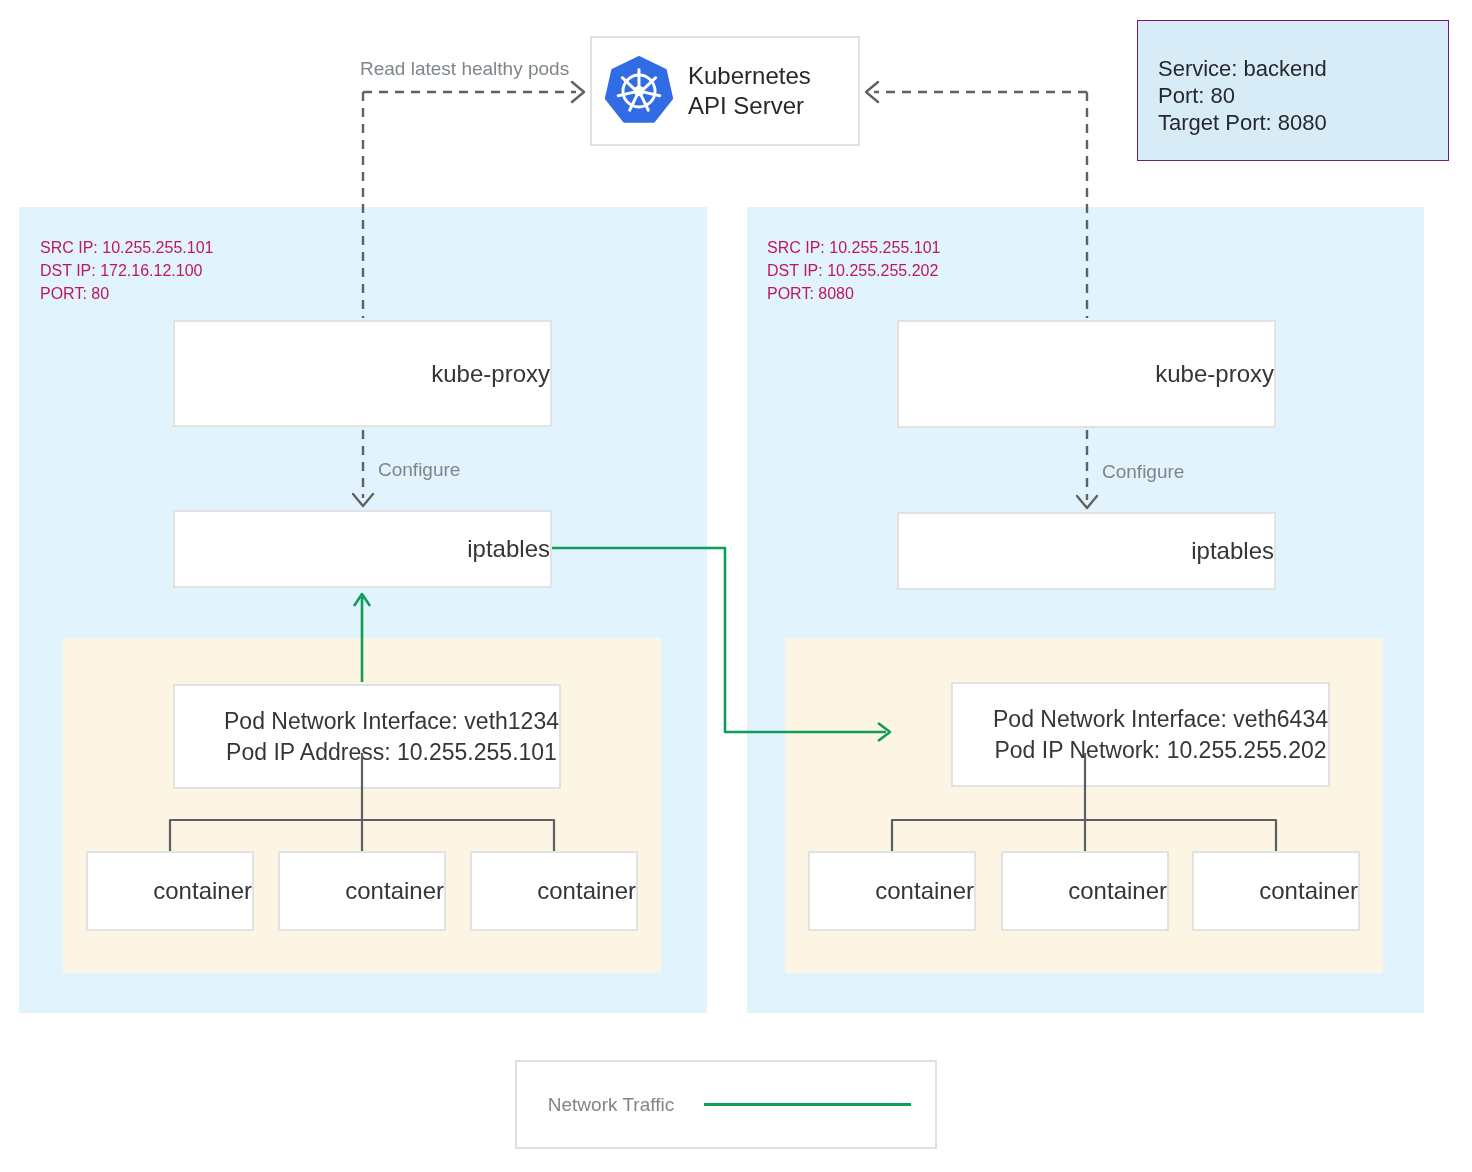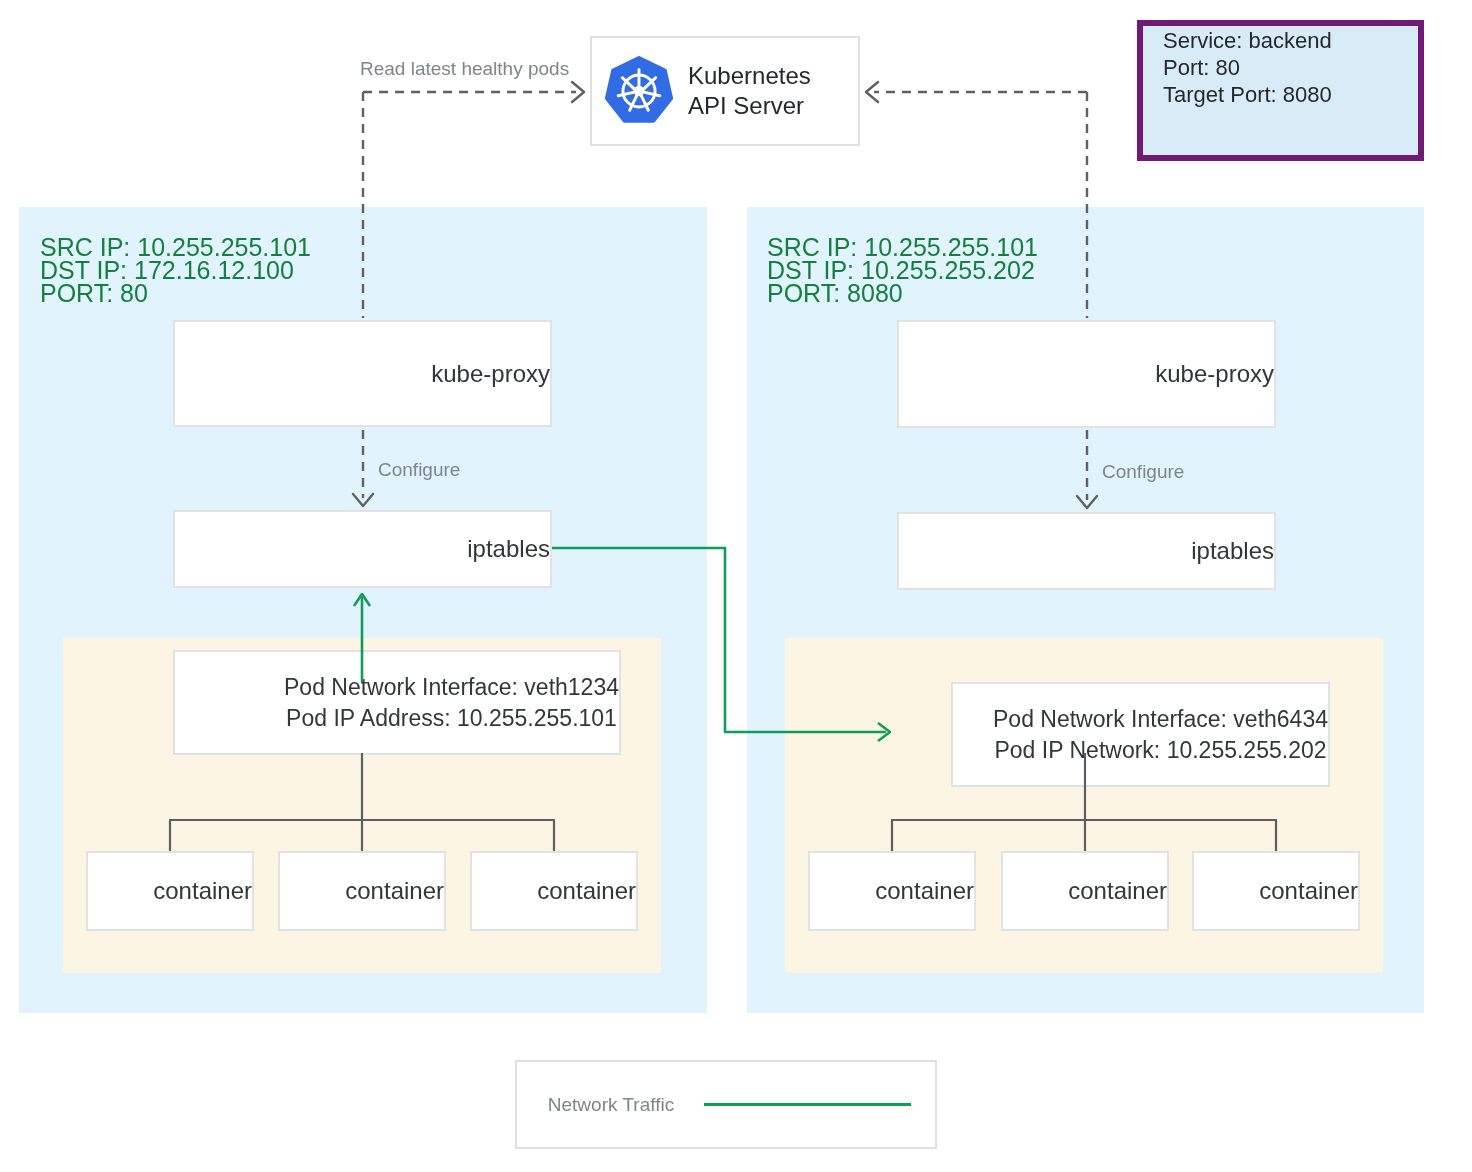--- a/index.html
+++ b/index.html
@@ -21,37 +21,37 @@
     display: flex;
     align-items: center;
     justify-content: flex-end;
     color: #33373a;
     font-size: 24px;
     text-align: center;
   }
   .wbox.small { font-size: 23px; }
   .annotation {
     position: absolute;
-    color: #15803d;
-    font-size: 25px;
+    color: #be185d;
+    font-size: 16px;
     line-height: 23px;
     white-space: nowrap;
   }
   .edge-label {
     position: absolute;
     color: #7f868b;
     font-size: 19px;
     white-space: nowrap;
   }
   .service-box {
     position: absolute;
-    left: 1137px; top: 20px; width: 287px; height: 141px;
+    left: 1137px; top: 20px; width: 312px; height: 141px;
     background: #d8ecf8;
-    border: 6px solid #701a75;
-    padding: 1px 0 0 20px;
+    border: 1px solid #701a75;
+    padding: 34px 0 0 20px;
     color: #26292c;
     font-size: 22px;
     line-height: 27px;
   }
   .api-box {
     position: absolute;
     left: 590px; top: 36px; width: 270px; height: 110px;
     background: #ffffff;
     border: 2px solid #e0e0e0;
     display: flex;
@@ -149,21 +149,21 @@
     <span>kube-proxy</span>
   </div>
 
   <div class="wbox" style="left:173px; top:510px; width:379px; height:78px;">
     <span>iptables</span>
   </div>
   <div class="wbox" style="left:897px; top:512px; width:379px; height:78px;">
     <span>iptables</span>
   </div>
 
-  <div class="wbox small" style="left:173px; top:650px; width:448px; height:105px;">
+  <div class="wbox small" style="left:173px; top:684px; width:388px; height:105px;">
     <div class="pod-if-text">
       <div>Pod Network Interface: veth1234</div>
       <div>Pod IP Address: 10.255.255.101</div>
     </div>
   </div>
   <div class="wbox small" style="left:951px; top:682px; width:379px; height:105px;">
     <div class="pod-if-text">
       <div>Pod Network Interface: veth6434</div>
       <div>Pod IP Network: 10.255.255.202</div>
     </div>

